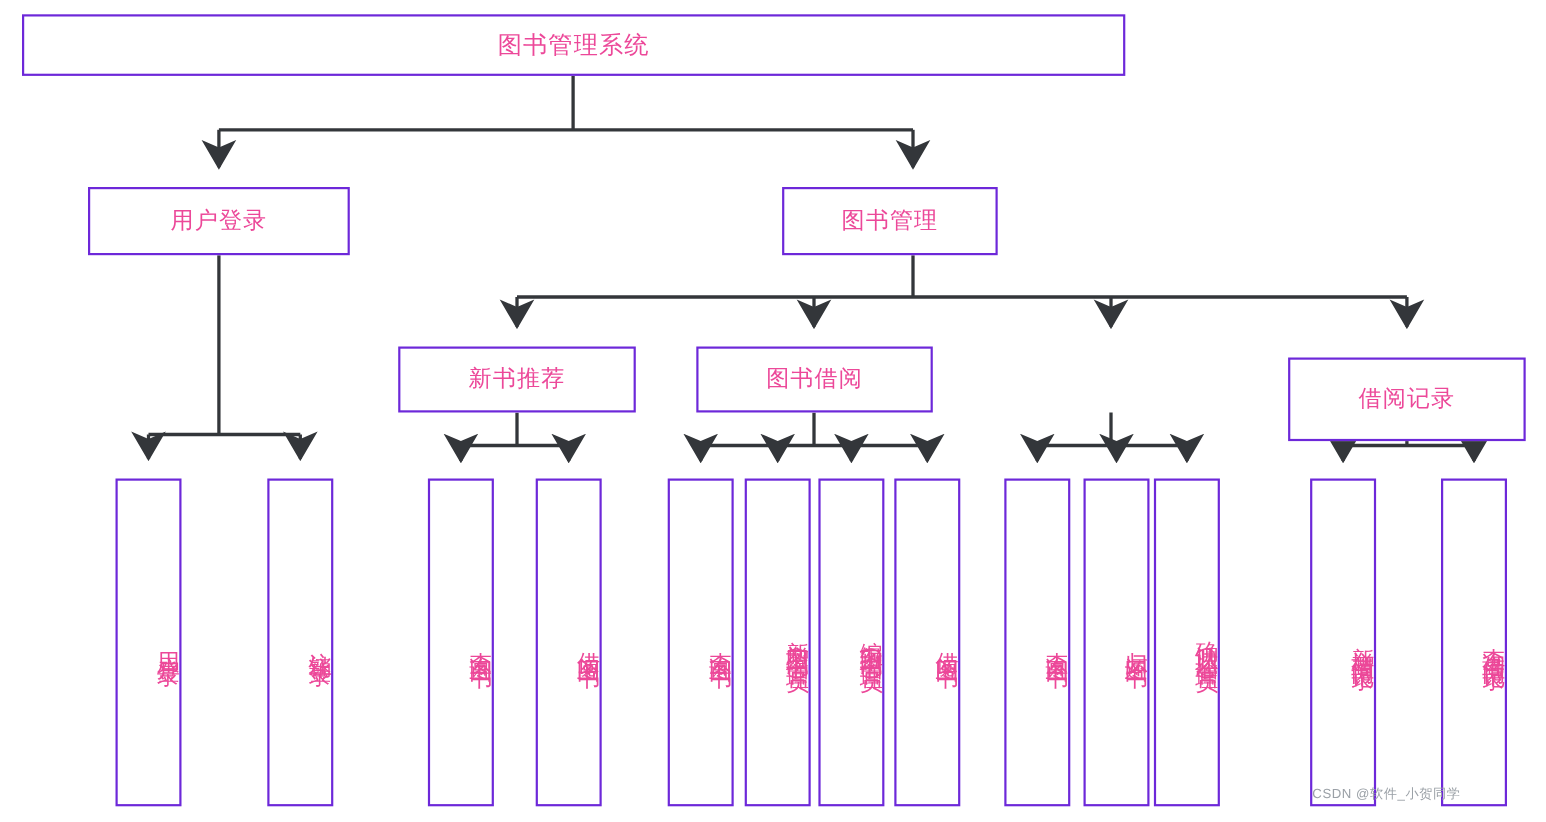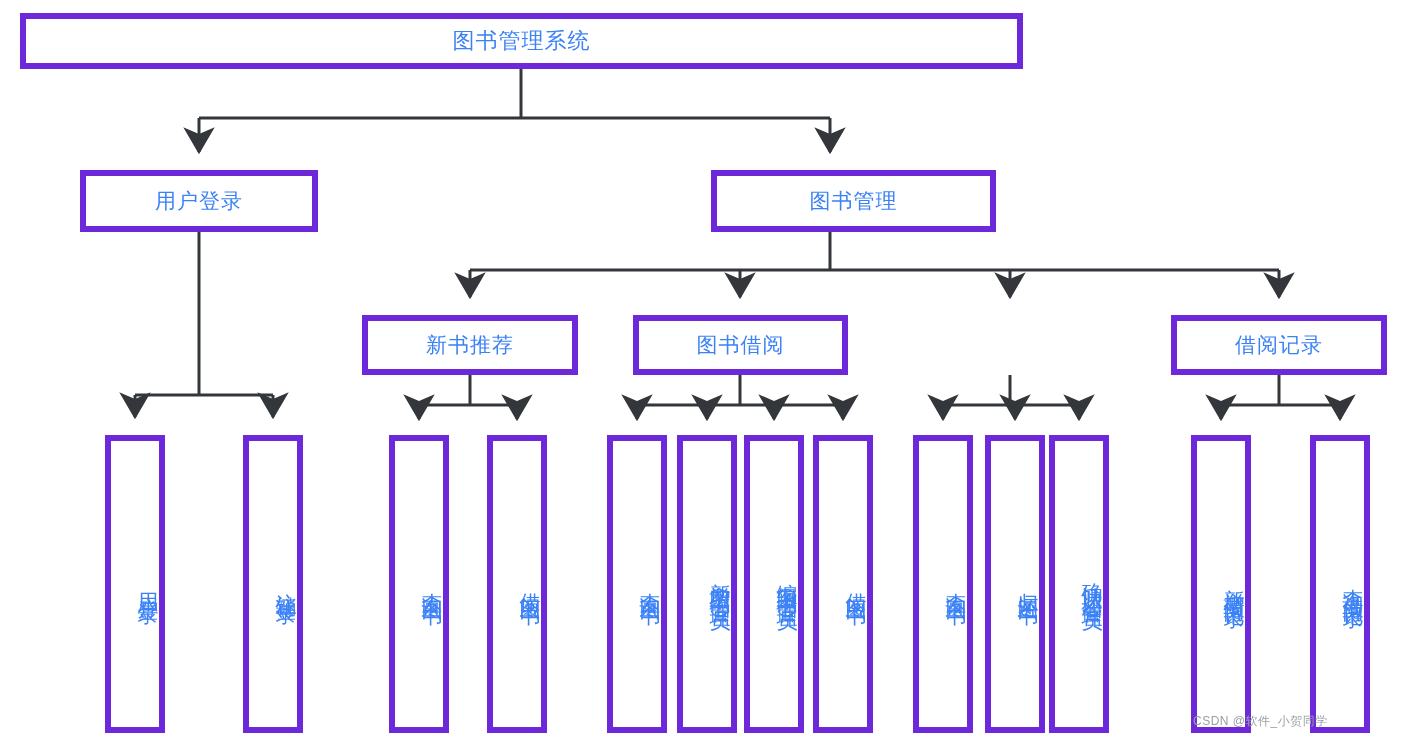--- a/index.html
+++ b/index.html
@@ -23,25 +23,25 @@
     left: 0;
     top: 0;
     width: 1405px;
     height: 747px;
     pointer-events: none;
   }
   .node {
     position: absolute;
     box-sizing: border-box;
     background: #ffffff;
-    border: 6px solid #6d28d9;
+    border: 2px solid #6d28d9;
     display: flex;
     align-items: center;
     justify-content: center;
-    color: #3b82f6;
+    color: #ec4899;
     z-index: 2;
   }
   .node.h {
     font-size: 21px;
     letter-spacing: 1px;
     line-height: 1.2;
   }
   .node.root {
     font-size: 22px;
   }
@@ -128,31 +128,31 @@
     </g>
   </svg>
 
   <div class="node h root" style="left:20px; top:13px; width:1003px; height:56px;">
     <span>图书管理系统</span>
   </div>
 
   <div class="node h" style="left:80px; top:170px; width:238px; height:62px;">
     <span>用户登录</span>
   </div>
-  <div class="node h" style="left:711px; top:170px; width:285px; height:62px;">
+  <div class="node h" style="left:711px; top:170px; width:196px; height:62px;">
     <span>图书管理</span>
   </div>
 
   <div class="node h" style="left:633px; top:315px; width:215px; height:60px;">
     <span>图书借阅</span>
   </div>
   <div class="node h" style="left:362px; top:315px; width:216px; height:60px;">
     <span>新书推荐</span>
   </div>
-  <div class="node h" style="left:1171px; top:315px; width:216px; height:60px;">
+  <div class="node h" style="left:1171px; top:325px; width:216px; height:76px;">
     <span>借阅记录</span>
   </div>
 
   <div class="node v" style="left:105px; top:435px; width:60px; height:298px;">
     <span class="vtext">用户登录</span>
   </div>
   <div class="node v" style="left:243px; top:435px; width:60px; height:298px;">
     <span class="vtext">注销登录</span>
   </div>
 

